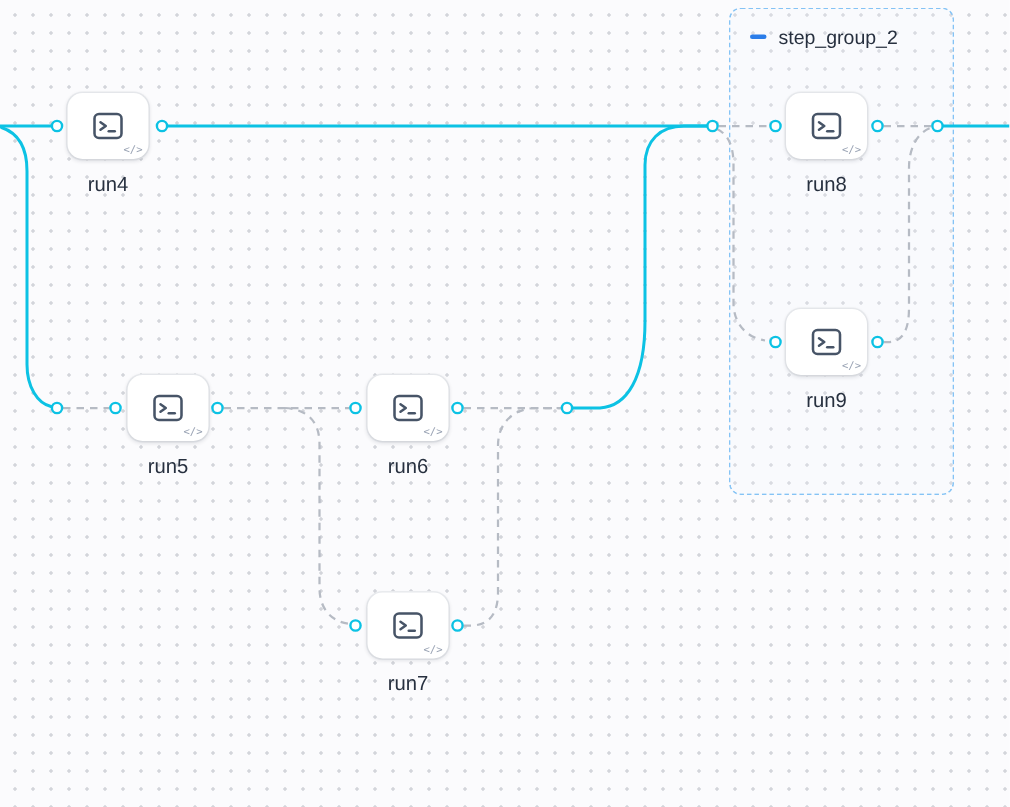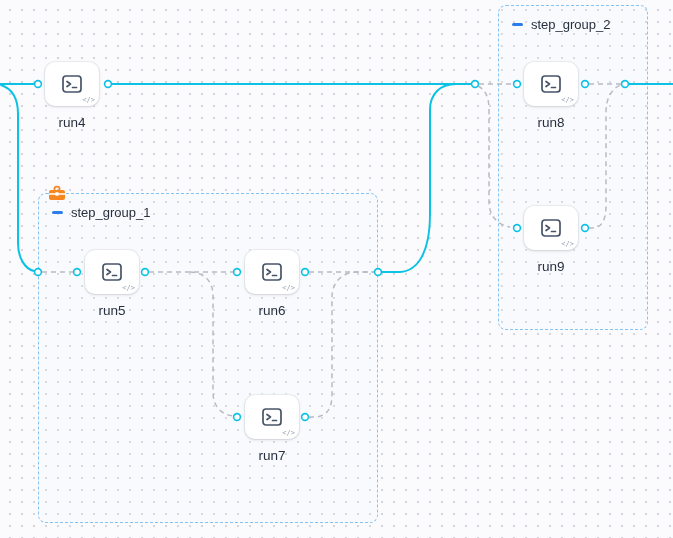--- a/index.html
+++ b/index.html
@@ -109,36 +109,22 @@
     margin-top: 9px;
     font-size: 13.5px;
     color: #27303f;
   }
 </style>
 </head>
 <body>
 
 <div class="canvas">
 
-  <div class="group" style="left:38px; top:193px; width:340px; height:330px;">
-    <div class="badge">
-      <svg width="18" height="17" viewBox="0 0 18 17">
-        <path d="M6.5 5 V3.6 A2 2 0 0 1 8.5 1.6 H9.5 A2 2 0 0 1 11.5 3.6 V5" fill="none" stroke="#f6861f" stroke-width="1.8"></path>
-        <rect x="1" y="5" width="16" height="10" rx="2" fill="#f6861f"></rect>
-        <rect x="1" y="8.2" width="16" height="1.6" fill="#ffffff" opacity="0.95"></rect>
-        <rect x="7.3" y="7.3" width="3.4" height="3.4" rx="0.7" fill="#ffffff"></rect>
-      </svg>
-    </div>
-    <div class="group-header">
-      <span class="collapse-btn"></span>
-      <span class="group-title">step_group_1</span>
-    </div>
-  </div>
-
-  <div class="group" style="left:498px; top:5px; width:150px; height:325px;">
+
+  <div class="group" style="left:486px; top:5px; width:150px; height:325px;">
     <div class="group-header">
       <span class="collapse-btn"></span>
       <span class="group-title">step_group_2</span>
     </div>
   </div>
 
   <svg class="edges" viewBox="0 0 673 538">
 
     <path class="edge-dashed" d="M 42 272 H 73"></path>
     <path class="edge-dashed" d="M 149 272 H 233"></path>

